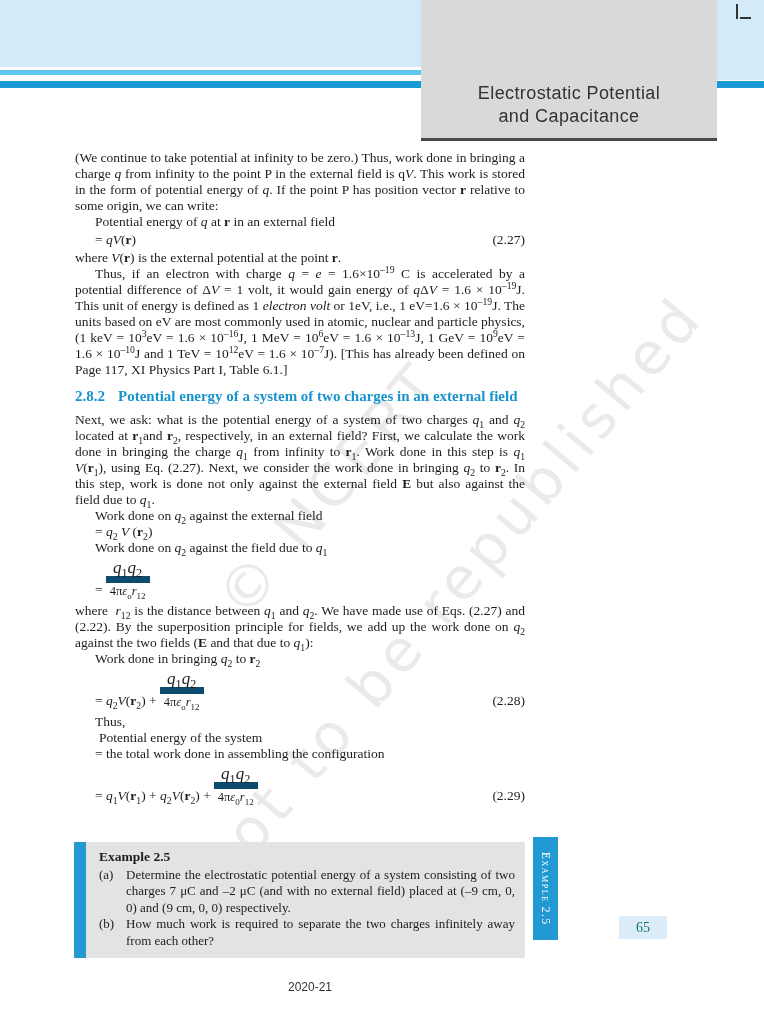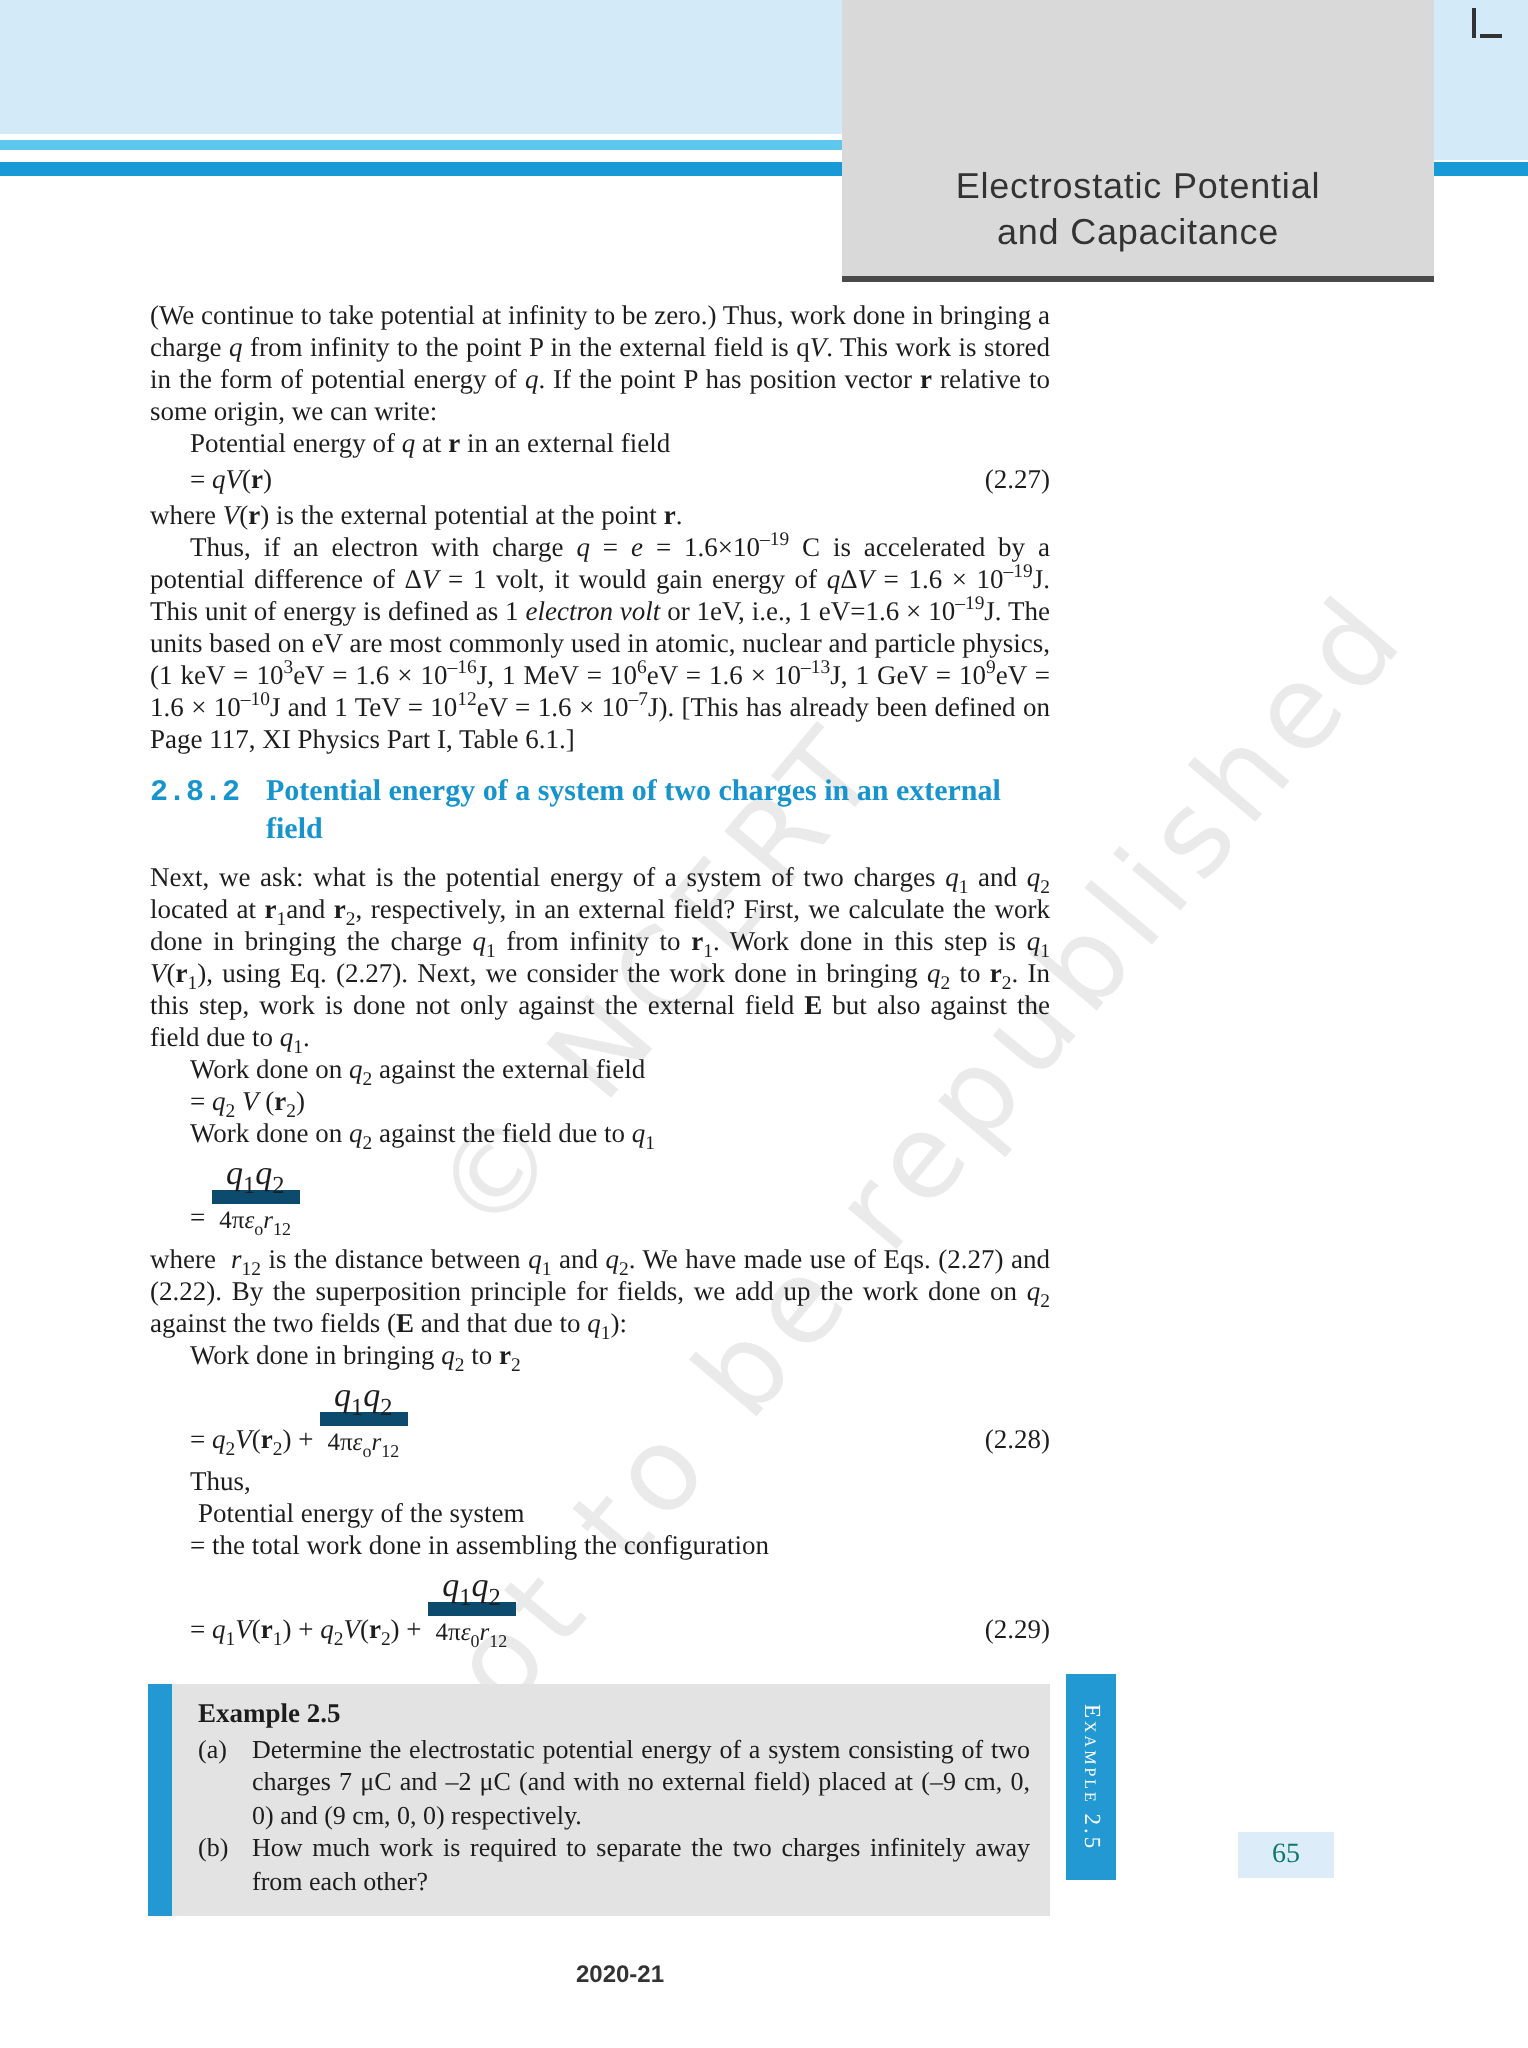--- a/index.html
+++ b/index.html
@@ -46,21 +46,21 @@
   .eq-row{display:flex;align-items:flex-end;margin:2px 0 2px 20px;}
   .eq-tag{margin-left:auto;text-align:right;}
   .frac{display:inline-block;text-align:center;vertical-align:middle;margin:0 3px;}
   .frac .num{display:block;border-bottom:7px solid #0c4a6e;padding:0 4px 1px 4px;font-size:17px;line-height:14px;}
   .frac .den{display:block;padding:1px 4px 0 4px;font-size:12.5px;line-height:14px;}
   .eq-tall{margin-top:5px;margin-bottom:5px;}
   .section-heading{
     display:flex;gap:13px;color:var(--heading_blue,#1794cd);
     font-weight:bold;font-size:15px;line-height:19px;margin:9px 0 6px 0;text-align:left;
   }
-  .section-heading .num{flex-shrink:0;font-family:Liberation Mono, monospace;}
+  .section-heading .num{flex-shrink:0;}
   
   .example-box{
     position:absolute;left:74px;top:842px;width:451px;box-sizing:border-box;
     background:var(--example_gray,#e3e3e3);border-left:12px solid var(--tab_blue,#2399d3);
     padding:7px 10px 9px 13px;z-index:1;
     font-size:13px;line-height:16.5px;
   }
   .example-box .ex-title{font-weight:bold;font-size:13.5px;margin:0 0 1px 0;}
   .ex-item{display:flex;margin:0;}
   .ex-label{width:27px;flex-shrink:0;}
@@ -72,21 +72,21 @@
     writing-mode:vertical-rl;display:flex;align-items:center;justify-content:center;
     font-variant:small-caps;font-size:11.5px;letter-spacing:1.5px;z-index:1;
   }
   .page-num{
     position:absolute;left:619px;top:916px;width:48px;height:23px;
     background:var(--pagenum_bg,#dcedf9);display:flex;align-items:center;justify-content:center;
     font-size:14px;color:#0f766e;z-index:1;
   }
   .footer{
     position:absolute;left:0;top:980px;width:620px;text-align:center;
-    font-family:"Liberation Sans", sans-serif;font-size:12px;color:#333;font-weight:bold;
+    font-family:"Liberation Sans", sans-serif;font-size:12px;color:#333;
   }
 </style>
 </head>
 <body>
 
 <div class="band"></div>
 <div class="band-left-white"></div>
 <div class="band-left-thin"></div>
 <div class="band-thick"></div>
 <div class="chapter-box">

